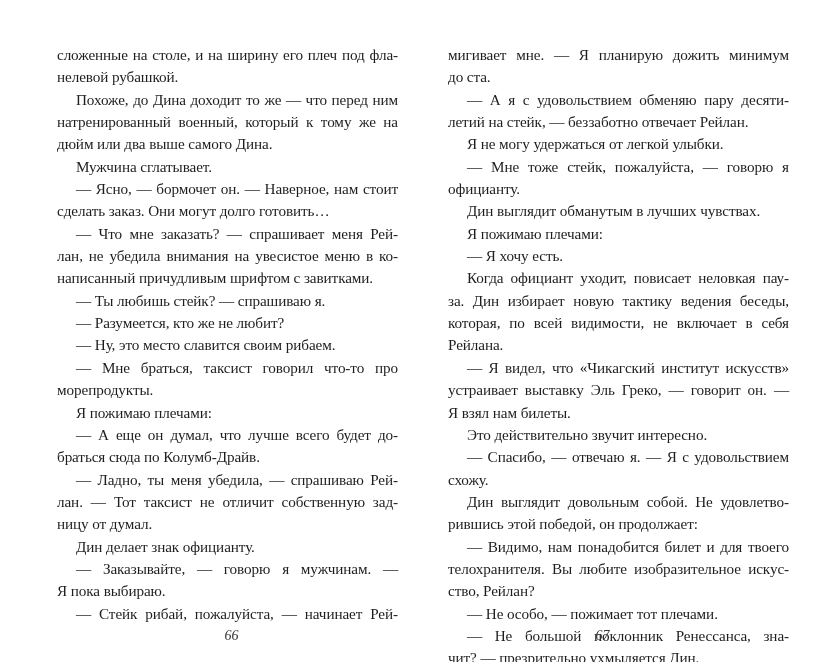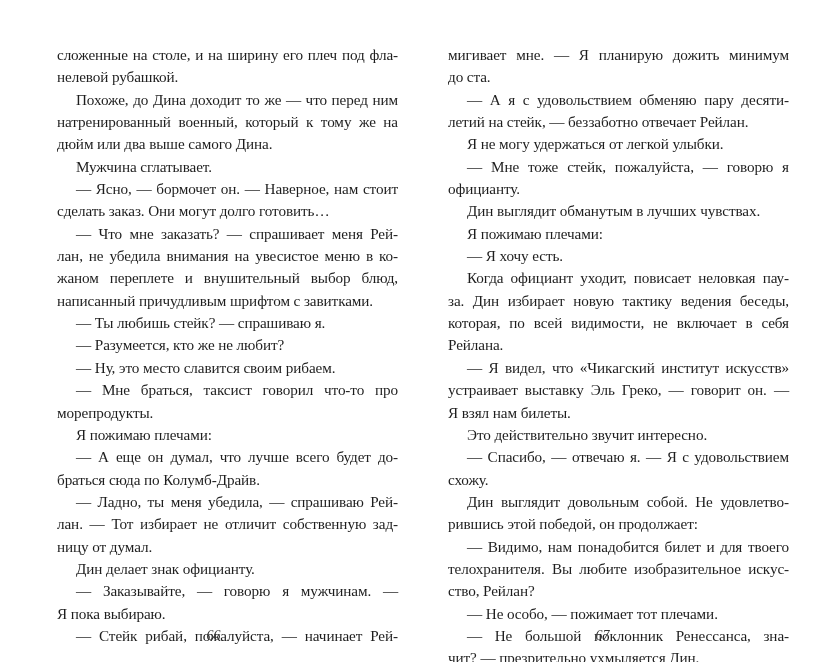--- a/index.html
+++ b/index.html
@@ -18,49 +18,48 @@
     height: 22.35px; line-height: 22.35px; font-size: 15.2px;
     white-space: nowrap; text-align: justify; text-align-last: justify;
     letter-spacing: -0.1px;
   }
   .line.last { text-align-last: left; }
   .line.indent { padding-left: 19px; }
   .folio {
     position: absolute; top: 628px; width: 341px; text-align: center;
     font-style: italic; font-size: 14px; color: #333;
   }
-  #folio-left { left: 43px; }
+  #folio-left { left: 61px; }
   #folio-right { left: 432px; text-align: center; }
 </style>
 </head>
 <body>
 
 <div id="page-left" class="page">
     <div class="line">сложенные на столе, и на ширину его плеч под фла-</div>
     <div class="line last">нелевой рубашкой.</div>
     <div class="line indent">Похоже, до Дина доходит то же — что перед ним</div>
     <div class="line">натренированный военный, который к тому же на</div>
     <div class="line last">дюйм или два выше самого Дина.</div>
     <div class="line indent last">Мужчина сглатывает.</div>
     <div class="line indent">— Ясно, — бормочет он. — Наверное, нам стоит</div>
     <div class="line last">сделать заказ. Они могут долго готовить…</div>
     <div class="line indent">— Что мне заказать? — спрашивает меня Рей-</div>
     <div class="line">лан, не убедила внимания на увесистое меню в ко-</div>
-    <div class="line">жаном переплете и внушительный выбор блюд,</div>
     <div class="line last">написанный причудливым шрифтом с завитками.</div>
     <div class="line indent last">— Ты любишь стейк? — спрашиваю я.</div>
     <div class="line indent last">— Разумеется, кто же не любит?</div>
     <div class="line indent last">— Ну, это место славится своим рибаем.</div>
     <div class="line indent">— Мне браться, таксист говорил что-то про</div>
     <div class="line last">морепродукты.</div>
     <div class="line indent last">Я пожимаю плечами:</div>
     <div class="line indent">— А еще он думал, что лучше всего будет до-</div>
     <div class="line last">браться сюда по Колумб-Драйв.</div>
     <div class="line indent">— Ладно, ты меня убедила, — спрашиваю Рей-</div>
-    <div class="line">лан. — Тот избирает не отличит собственную зад-</div>
+    <div class="line">лан. — Тот таксист не отличит собственную зад-</div>
     <div class="line last">ницу от думал.</div>
     <div class="line indent last">Дин делает знак официанту.</div>
     <div class="line indent">— Заказывайте, — говорю я мужчинам. —</div>
     <div class="line last">Я пока выбираю.</div>
     <div class="line indent">— Стейк рибай, пожалуйста, — начинает Рей-</div>
   </div>
 <div id="folio-left" class="folio">66</div>
 
 <div id="page-right" class="page">
     <div class="line">мигивает мне. — Я планирую дожить минимум</div>

